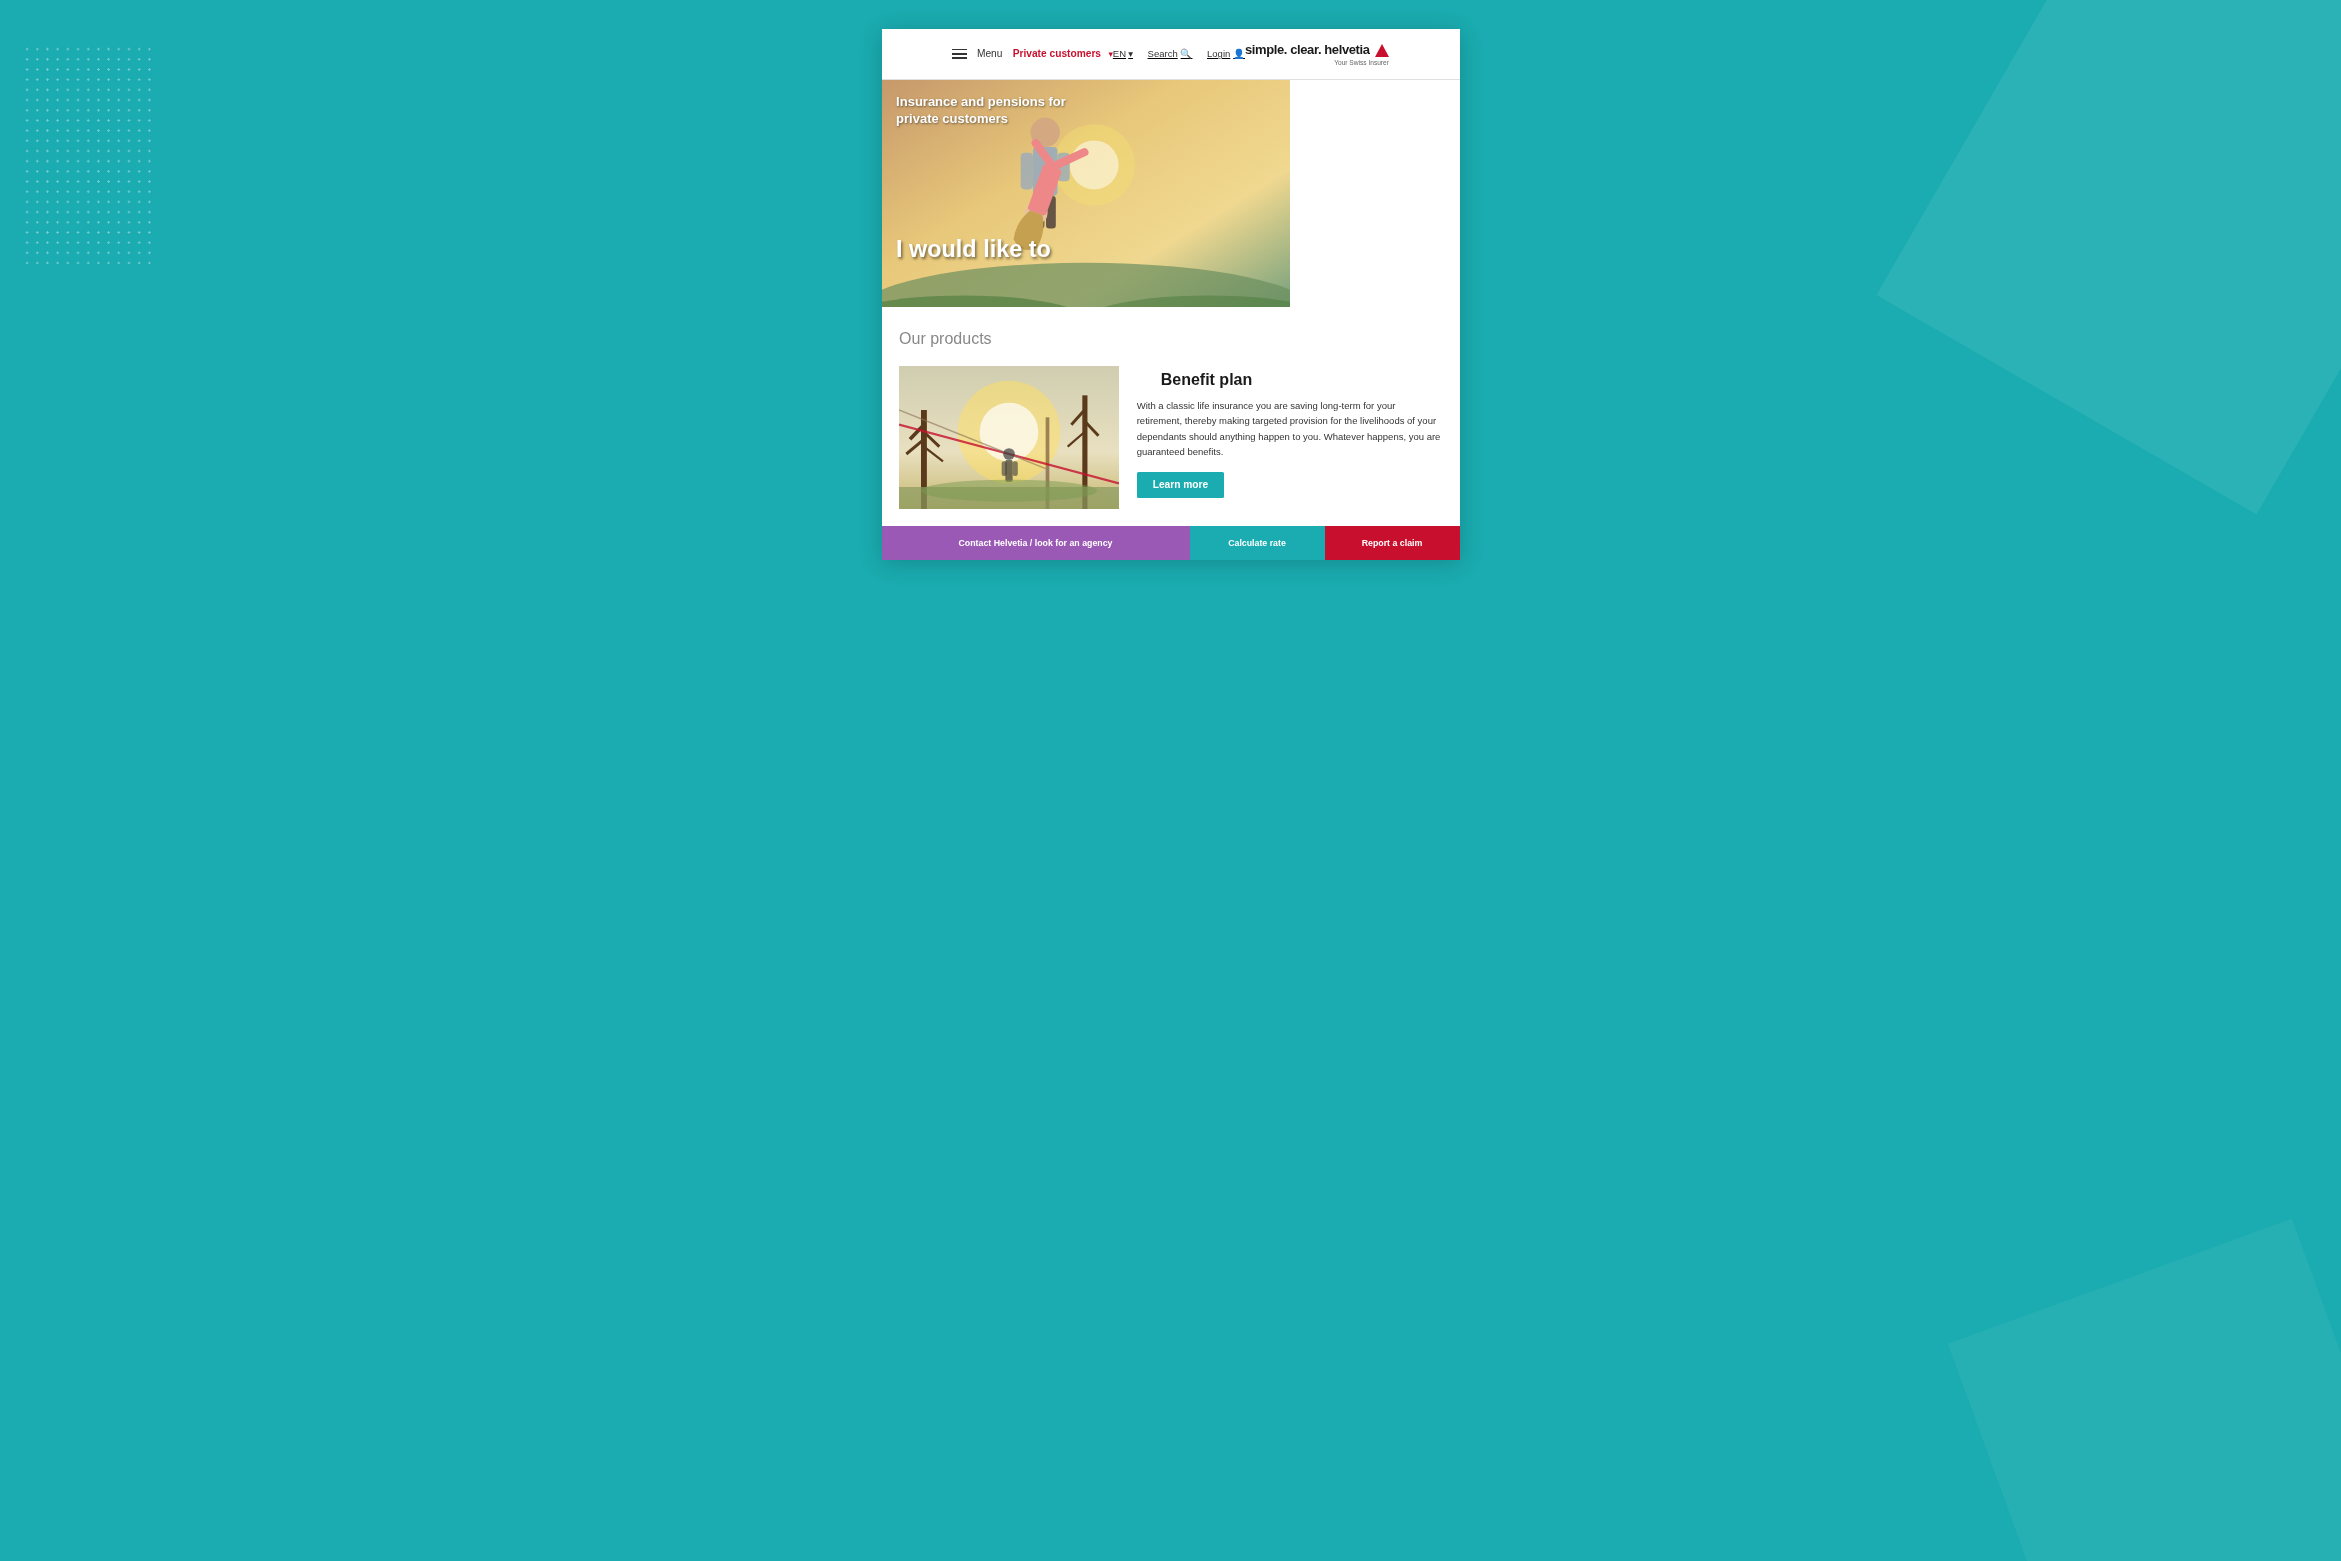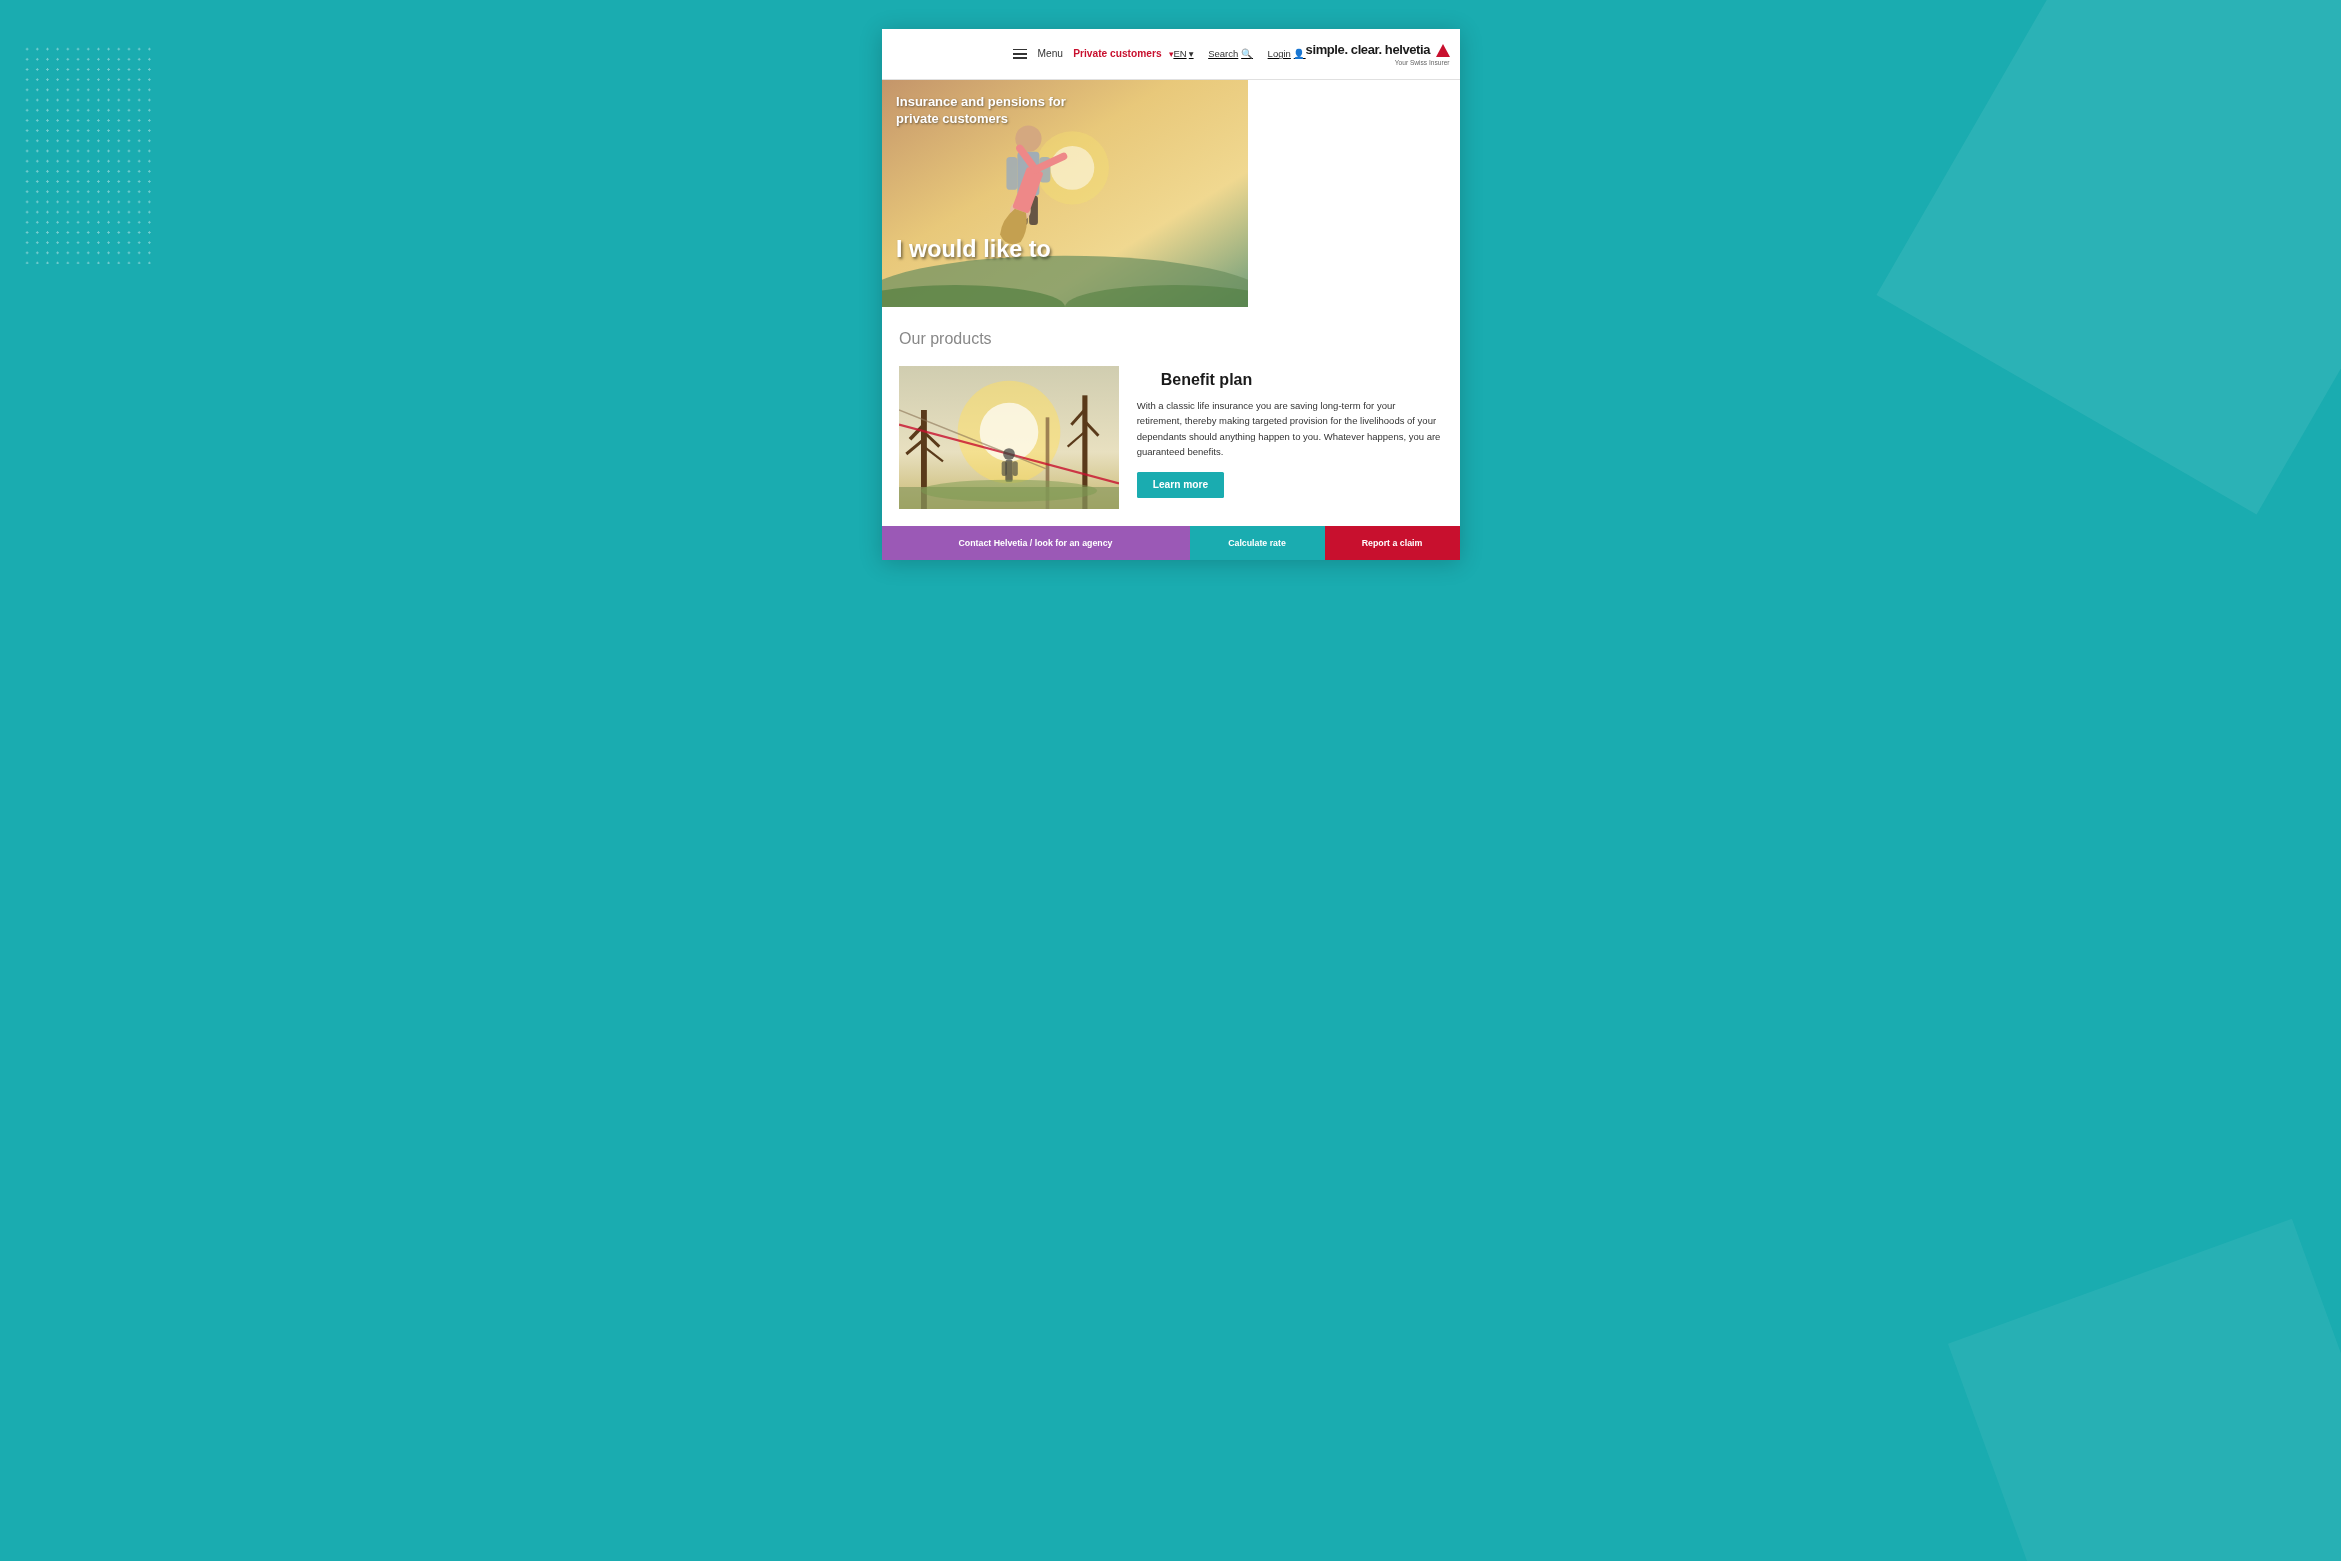--- a/index.html
+++ b/index.html
@@ -56,22 +56,22 @@
       background: #ffffff;
       width: 578px;
       position: relative;
       z-index: 1;
       box-shadow: 0 2.9px 22px rgba(0,0,0,0.2);
     }
     
     .header {
       display: flex;
       align-items: center;
-      justify-content: flex-end;
-      padding: 13px 10px;
+      justify-content: center;
+      padding: 13px 24px;
       border-bottom: 0.7px solid #e0e0e0;
       background: #fff;
     }
     .header-left {
       display: flex;
       align-items: center;
       gap: 5.9px;
     }
     .hamburger-icon {
       display: flex;
@@ -162,21 +162,21 @@
       text-align: right;
       margin-top: 1.5px;
     }
     
     .hero {
       display: flex;
       height: 227px;
       position: relative;
     }
     .hero-image {
-      width: 366px;
+      width: 408px;
       flex-shrink: 0;
       position: relative;
       overflow: hidden;
       background: linear-gradient(135deg, #8b7355 0%, #c4a87a 30%, #e8d5a3 50%, #7a9b6e 70%, #4a7c5e 100%);
     }
     .hero-image-overlay {
       position: absolute;
       inset: 0;
       background: linear-gradient(to right, rgba(0,0,0,0.3) 0%, rgba(0,0,0,0.1) 60%, rgba(0,0,0,0) 100%);
     }

